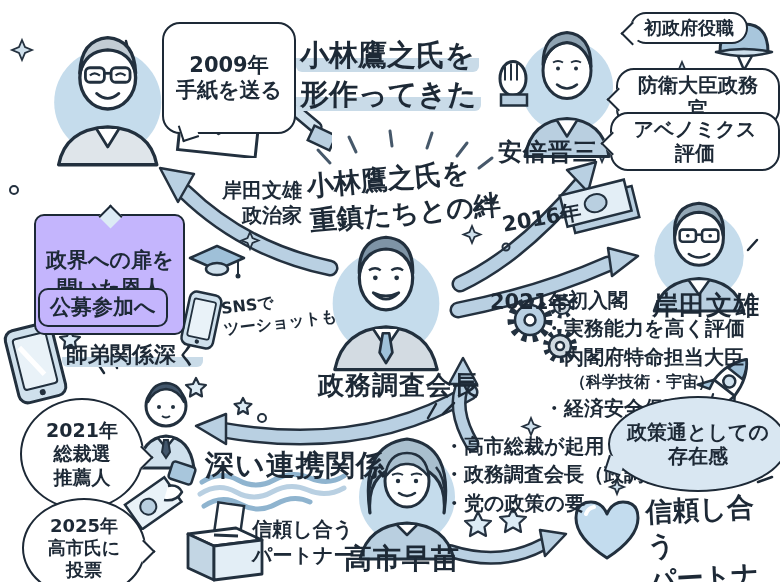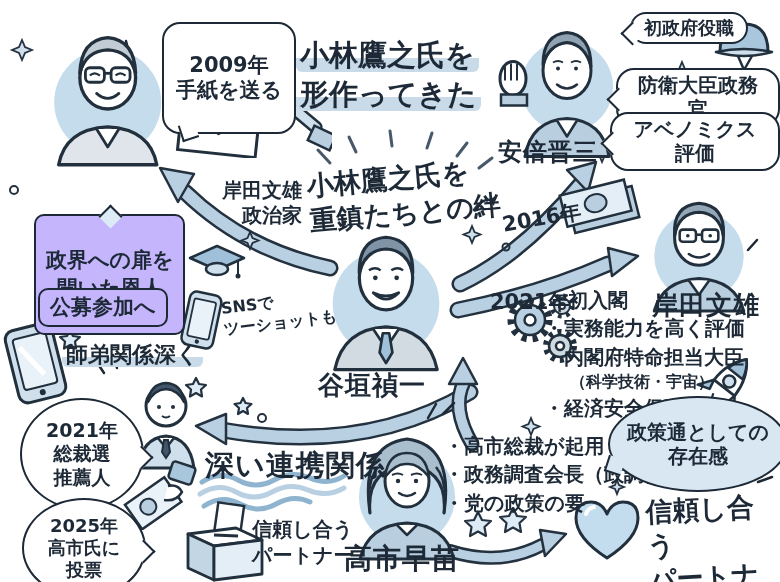--- a/index.html
+++ b/index.html
@@ -349,21 +349,21 @@
   <div class="abs txt bold" style="left:296px;top:36px;font-size:29px;line-height:1.35;">
     <div><span class="hl">小林鷹之氏を</span></div>
     <div><span class="hl">形作ってきた</span></div>
   </div>
 
   <div class="abs txt bold" style="left:308px;top:160px;font-size:27px;line-height:1.3;transform:rotate(-5deg);">
     <div>小林鷹之氏を</div>
     <div>重鎮たちとの絆</div>
   </div>
 
-  <div class="abs txt name" style="left:318px;top:368px;font-size:26px;">谷垣禎一</div>
+  <div class="abs txt name" style="left:318px;top:368px;font-size:26px;">政務調査会長</div>
 
 
   <div class="bubble abs pre" style="left:162px;top:22px;font-size:21px;">
     <span>2009年
 手紙を送る</span>
     <span class="tail bl"></span>
   </div>
 
   <div class="box abs pre" style="left:34px;top:214px;font-size:21px;">
     <span>政界への扉を

